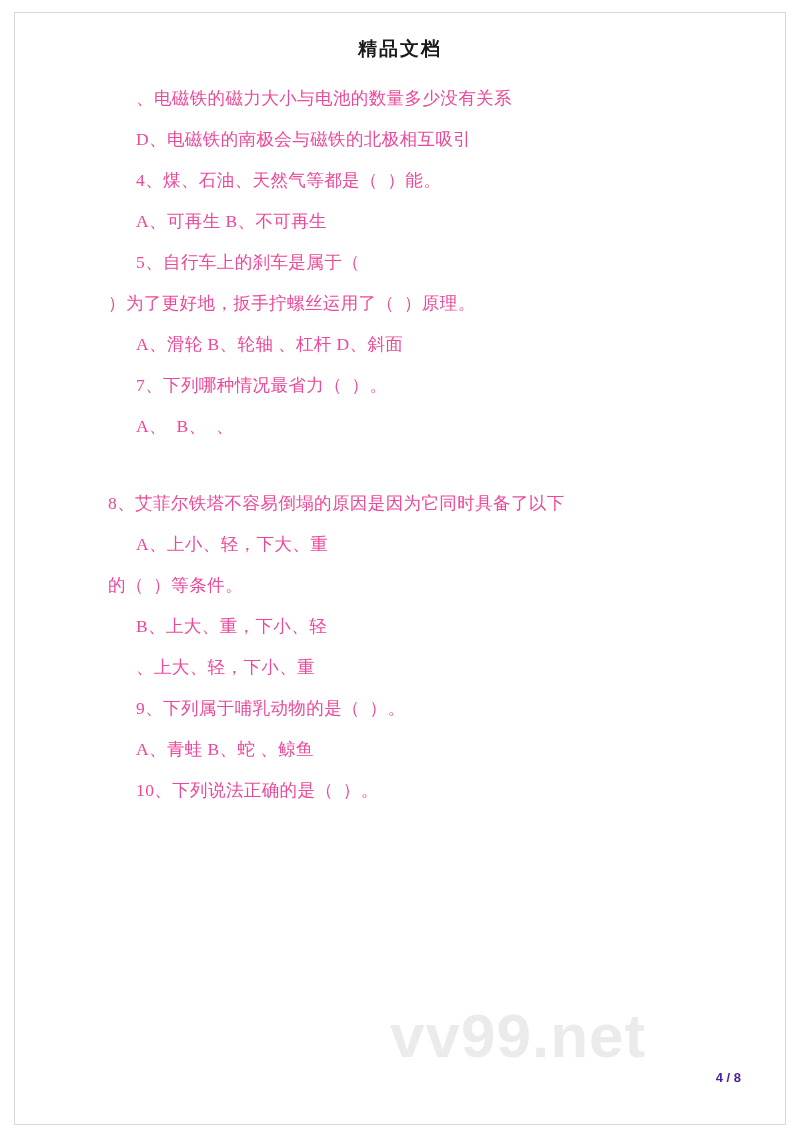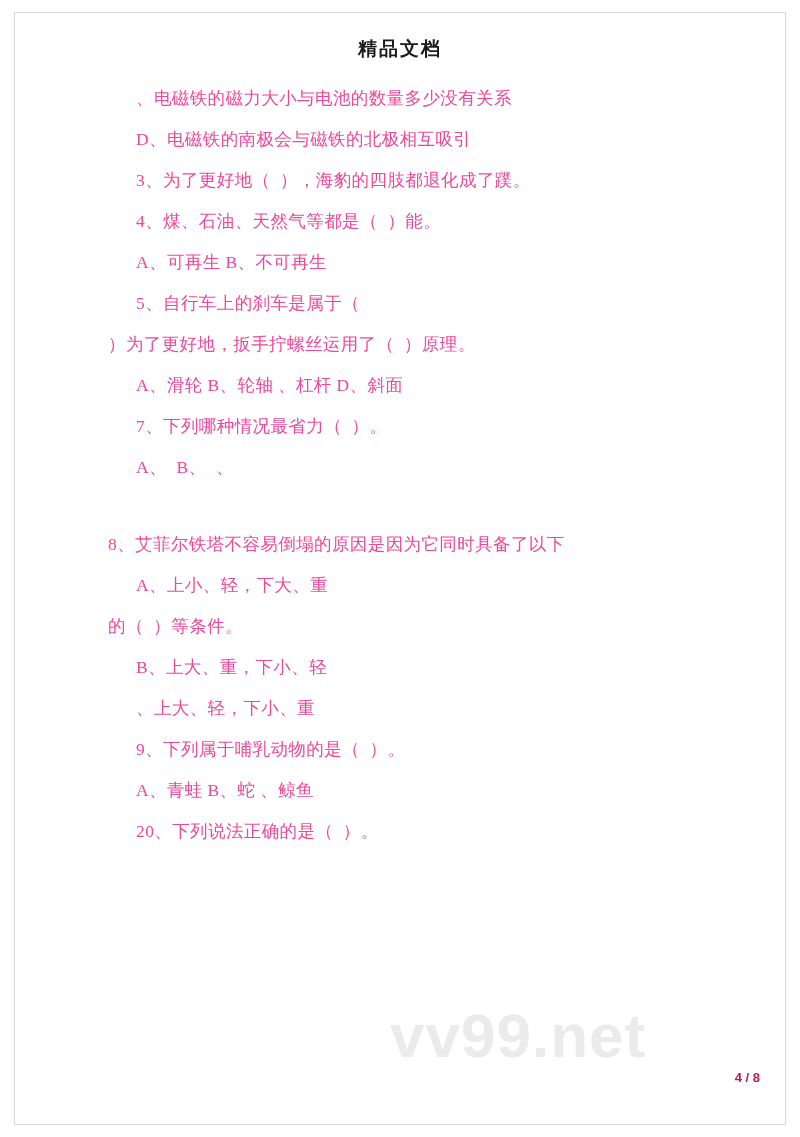--- a/index.html
+++ b/index.html
@@ -68,52 +68,51 @@
     top: 1000px;
     font-size: 62px;
     font-weight: bold;
     color: #ebebeb;
     font-family: "Liberation Sans", "DejaVu Sans", sans-serif;
     letter-spacing: 1px;
     user-select: none;
   }
   .page-number {
     position: absolute;
-    right: 40px;
+    right: 59px;
     bottom: 52px;
     font-size: 13px;
     font-weight: bold;
-    color: #be185d;
+    color: #4c1d95;
     font-family: "Liberation Sans", "DejaVu Sans", sans-serif;
   }
 </style>
 </head>
 <body>
 
 <div class="page">
   <div class="page-border"></div>
 
   <div class="doc-header">精品文档</div>
 
   <div class="content">
     <div class="line indent">、电磁铁的磁力大小与电池的数量多少没有关系</div>
     <div class="line indent">D、电磁铁的南极会与磁铁的北极相互吸引</div>
-    <div class="line indent">3、为了更好地（  ），海豹的四肢都退化成了蹼。</div>
     <div class="line indent">4、煤、石油、天然气等都是（  ）能。</div>
     <div class="line indent">A、可再生 B、不可再生</div>
     <div class="line indent">5、自行车上的刹车是属于（</div>
     <div class="line noindent">）为了更好地，扳手拧螺丝运用了（  ）原理。</div>
     <div class="line indent">A、滑轮 B、轮轴 、杠杆 D、斜面</div>
     <div class="line indent">7、下列哪种情况最省力（  ）。</div>
     <div class="line indent">A、  B、  、</div>
     <div class="line noindent gap-before">8、艾菲尔铁塔不容易倒塌的原因是因为它同时具备了以下</div>
     <div class="line indent">A、上小、轻，下大、重</div>
     <div class="line noindent">的（  ）等条件。</div>
     <div class="line indent">B、上大、重，下小、轻</div>
     <div class="line indent">、上大、轻，下小、重</div>
     <div class="line indent">9、下列属于哺乳动物的是（  ）。</div>
     <div class="line indent">A、青蛙 B、蛇 、鲸鱼</div>
-    <div class="line indent">20、下列说法正确的是（  ）。</div>
+    <div class="line indent">10、下列说法正确的是（  ）。</div>
   </div>
 
   <div class="watermark">vv99.net</div>
   <div class="page-number">4 / 8</div>
 </div>
 
 </body></html>

